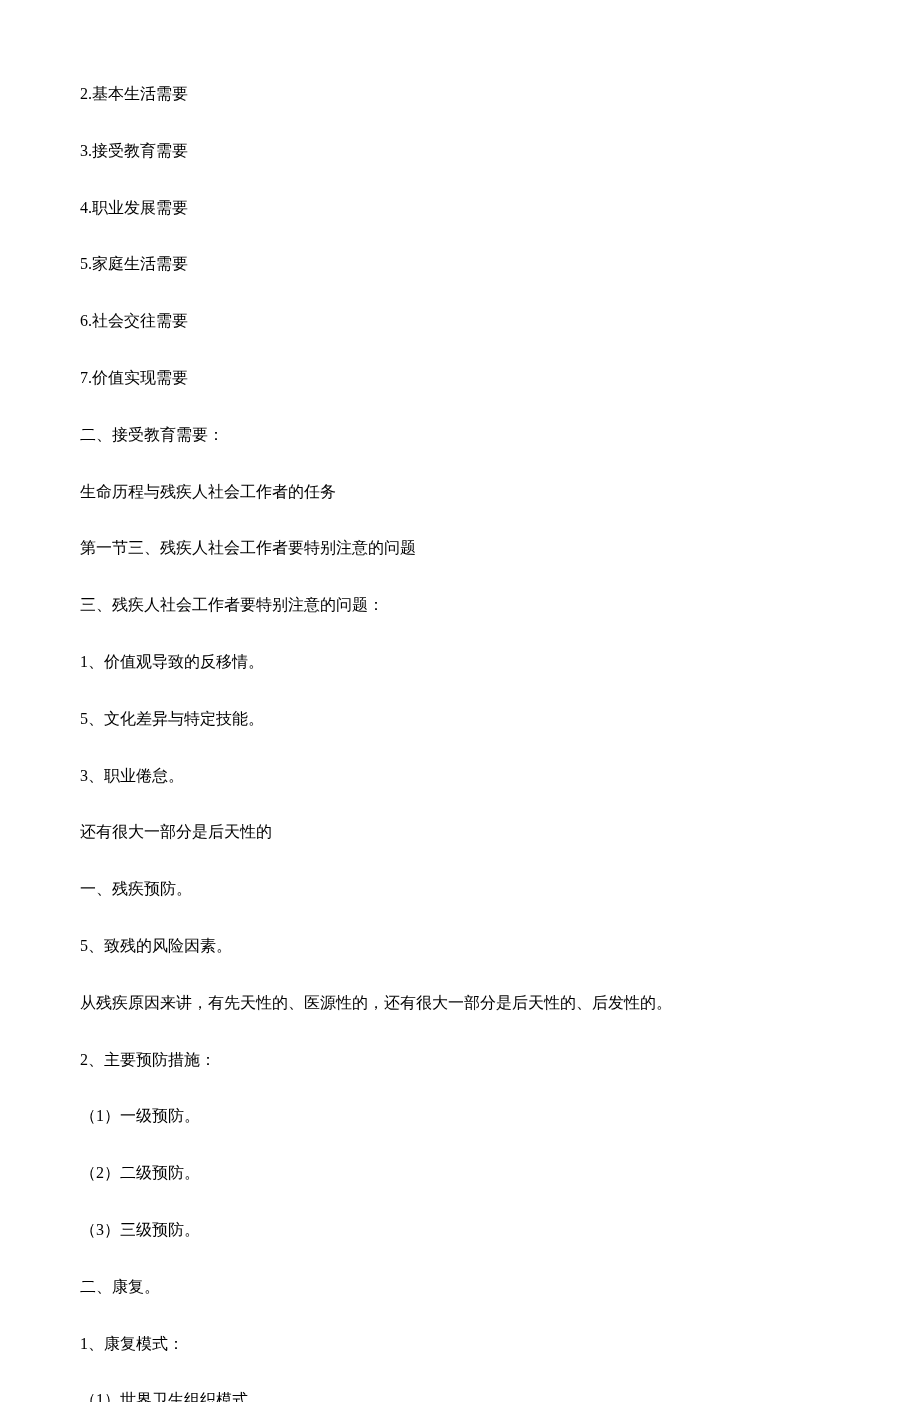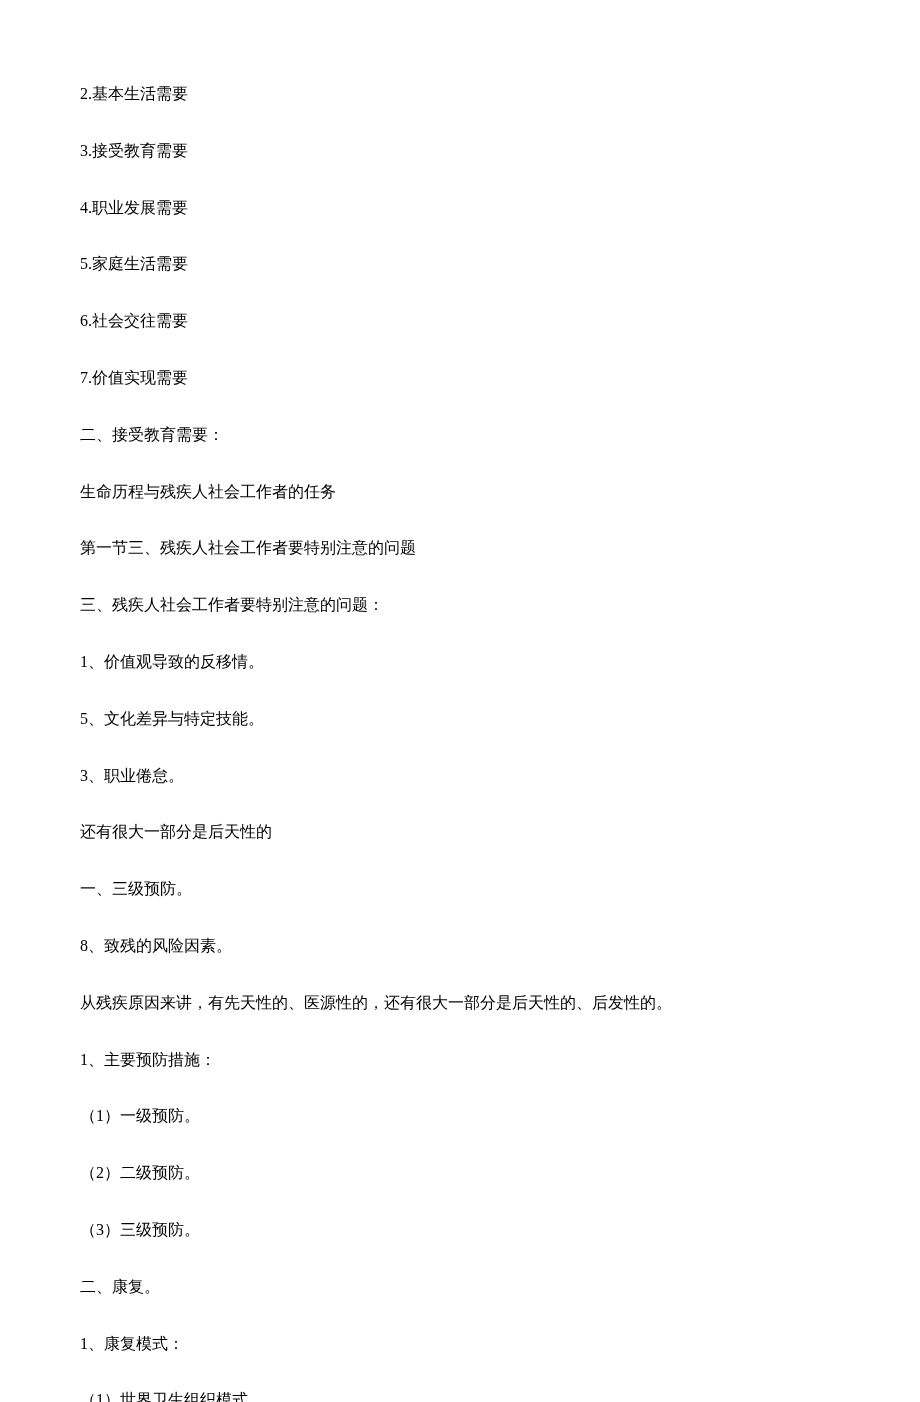--- a/index.html
+++ b/index.html
@@ -27,22 +27,22 @@
 <p>6.社会交往需要</p>
 <p>7.价值实现需要</p>
 <p>二、接受教育需要：</p>
 <p>生命历程与残疾人社会工作者的任务</p>
 <p>第一节三、残疾人社会工作者要特别注意的问题</p>
 <p>三、残疾人社会工作者要特别注意的问题：</p>
 <p>1、价值观导致的反移情。</p>
 <p>5、文化差异与特定技能。</p>
 <p>3、职业倦怠。</p>
 <p>还有很大一部分是后天性的</p>
-<p>一、三级预防。</p>
-<p>8、致残的风险因素。</p>
+<p>一、残疾预防。</p>
+<p>5、致残的风险因素。</p>
 <p>从残疾原因来讲，有先天性的、医源性的，还有很大一部分是后天性的、后发性的。</p>
-<p>1、主要预防措施：</p>
+<p>2、主要预防措施：</p>
 <p>（1）一级预防。</p>
 <p>（2）二级预防。</p>
 <p>（3）三级预防。</p>
 <p>二、康复。</p>
 <p>1、康复模式：</p>
 <p>（1）世界卫生组织模式。</p>
 
 </body></html>

